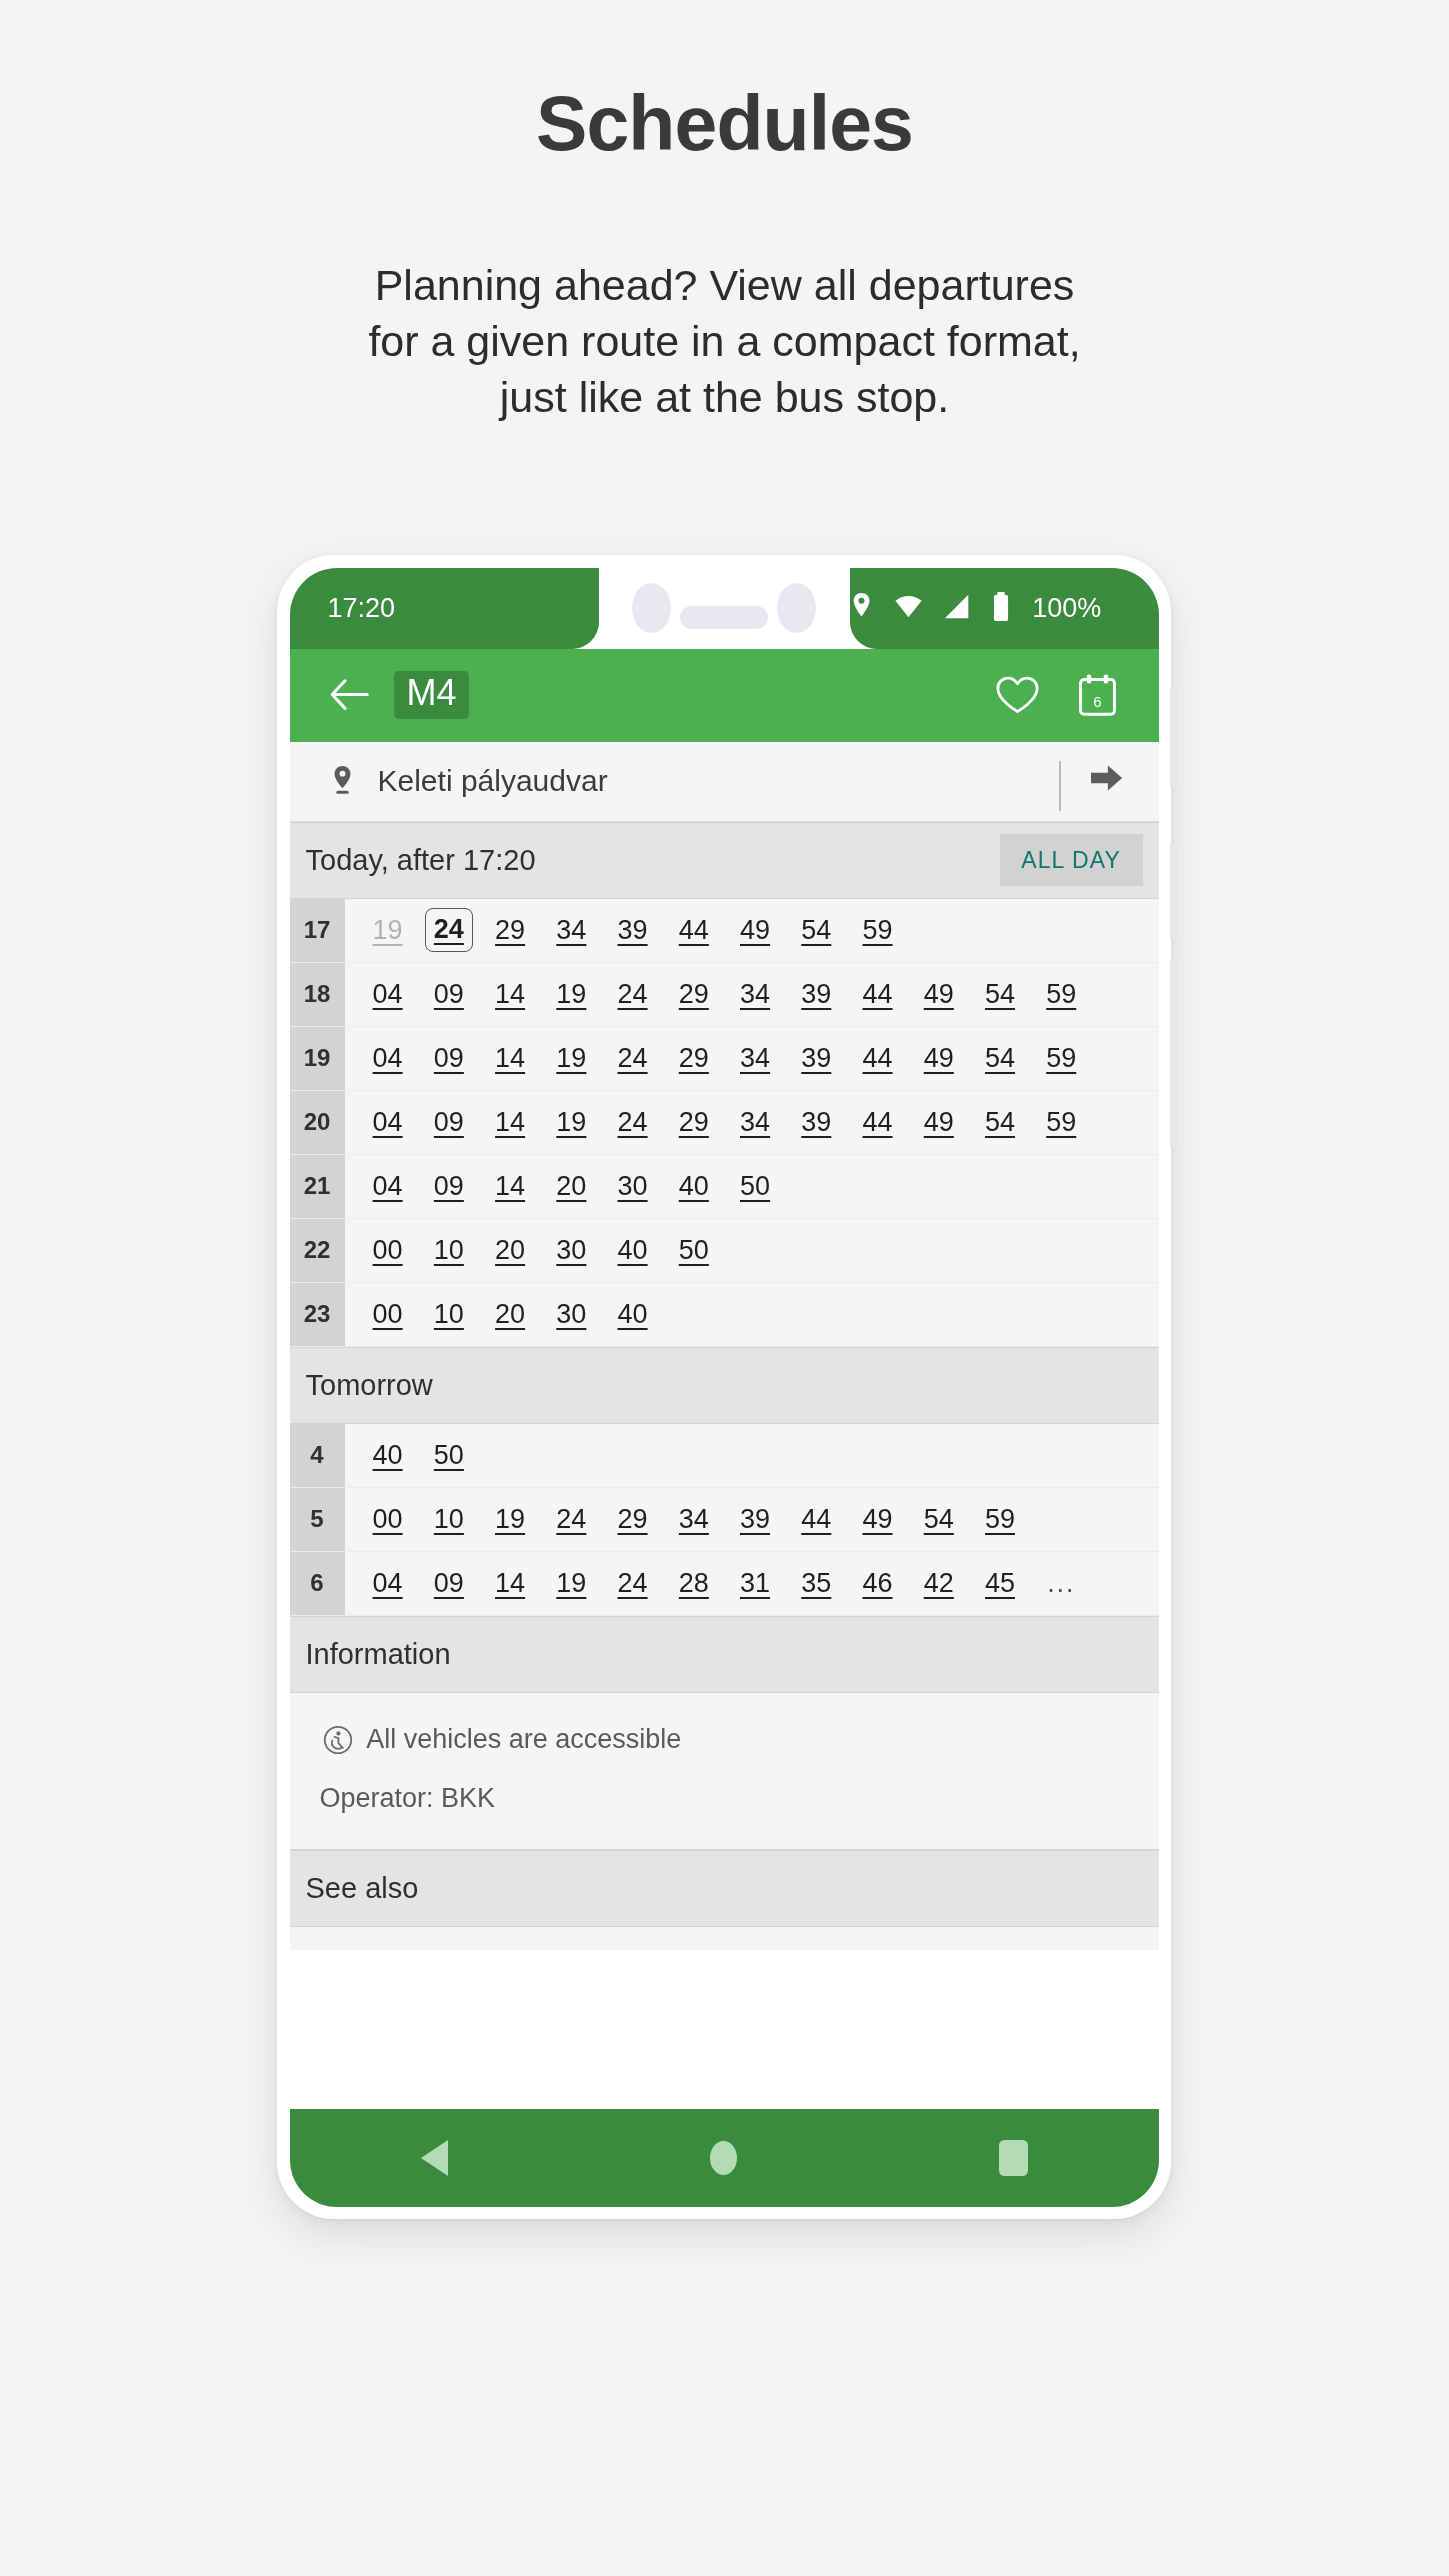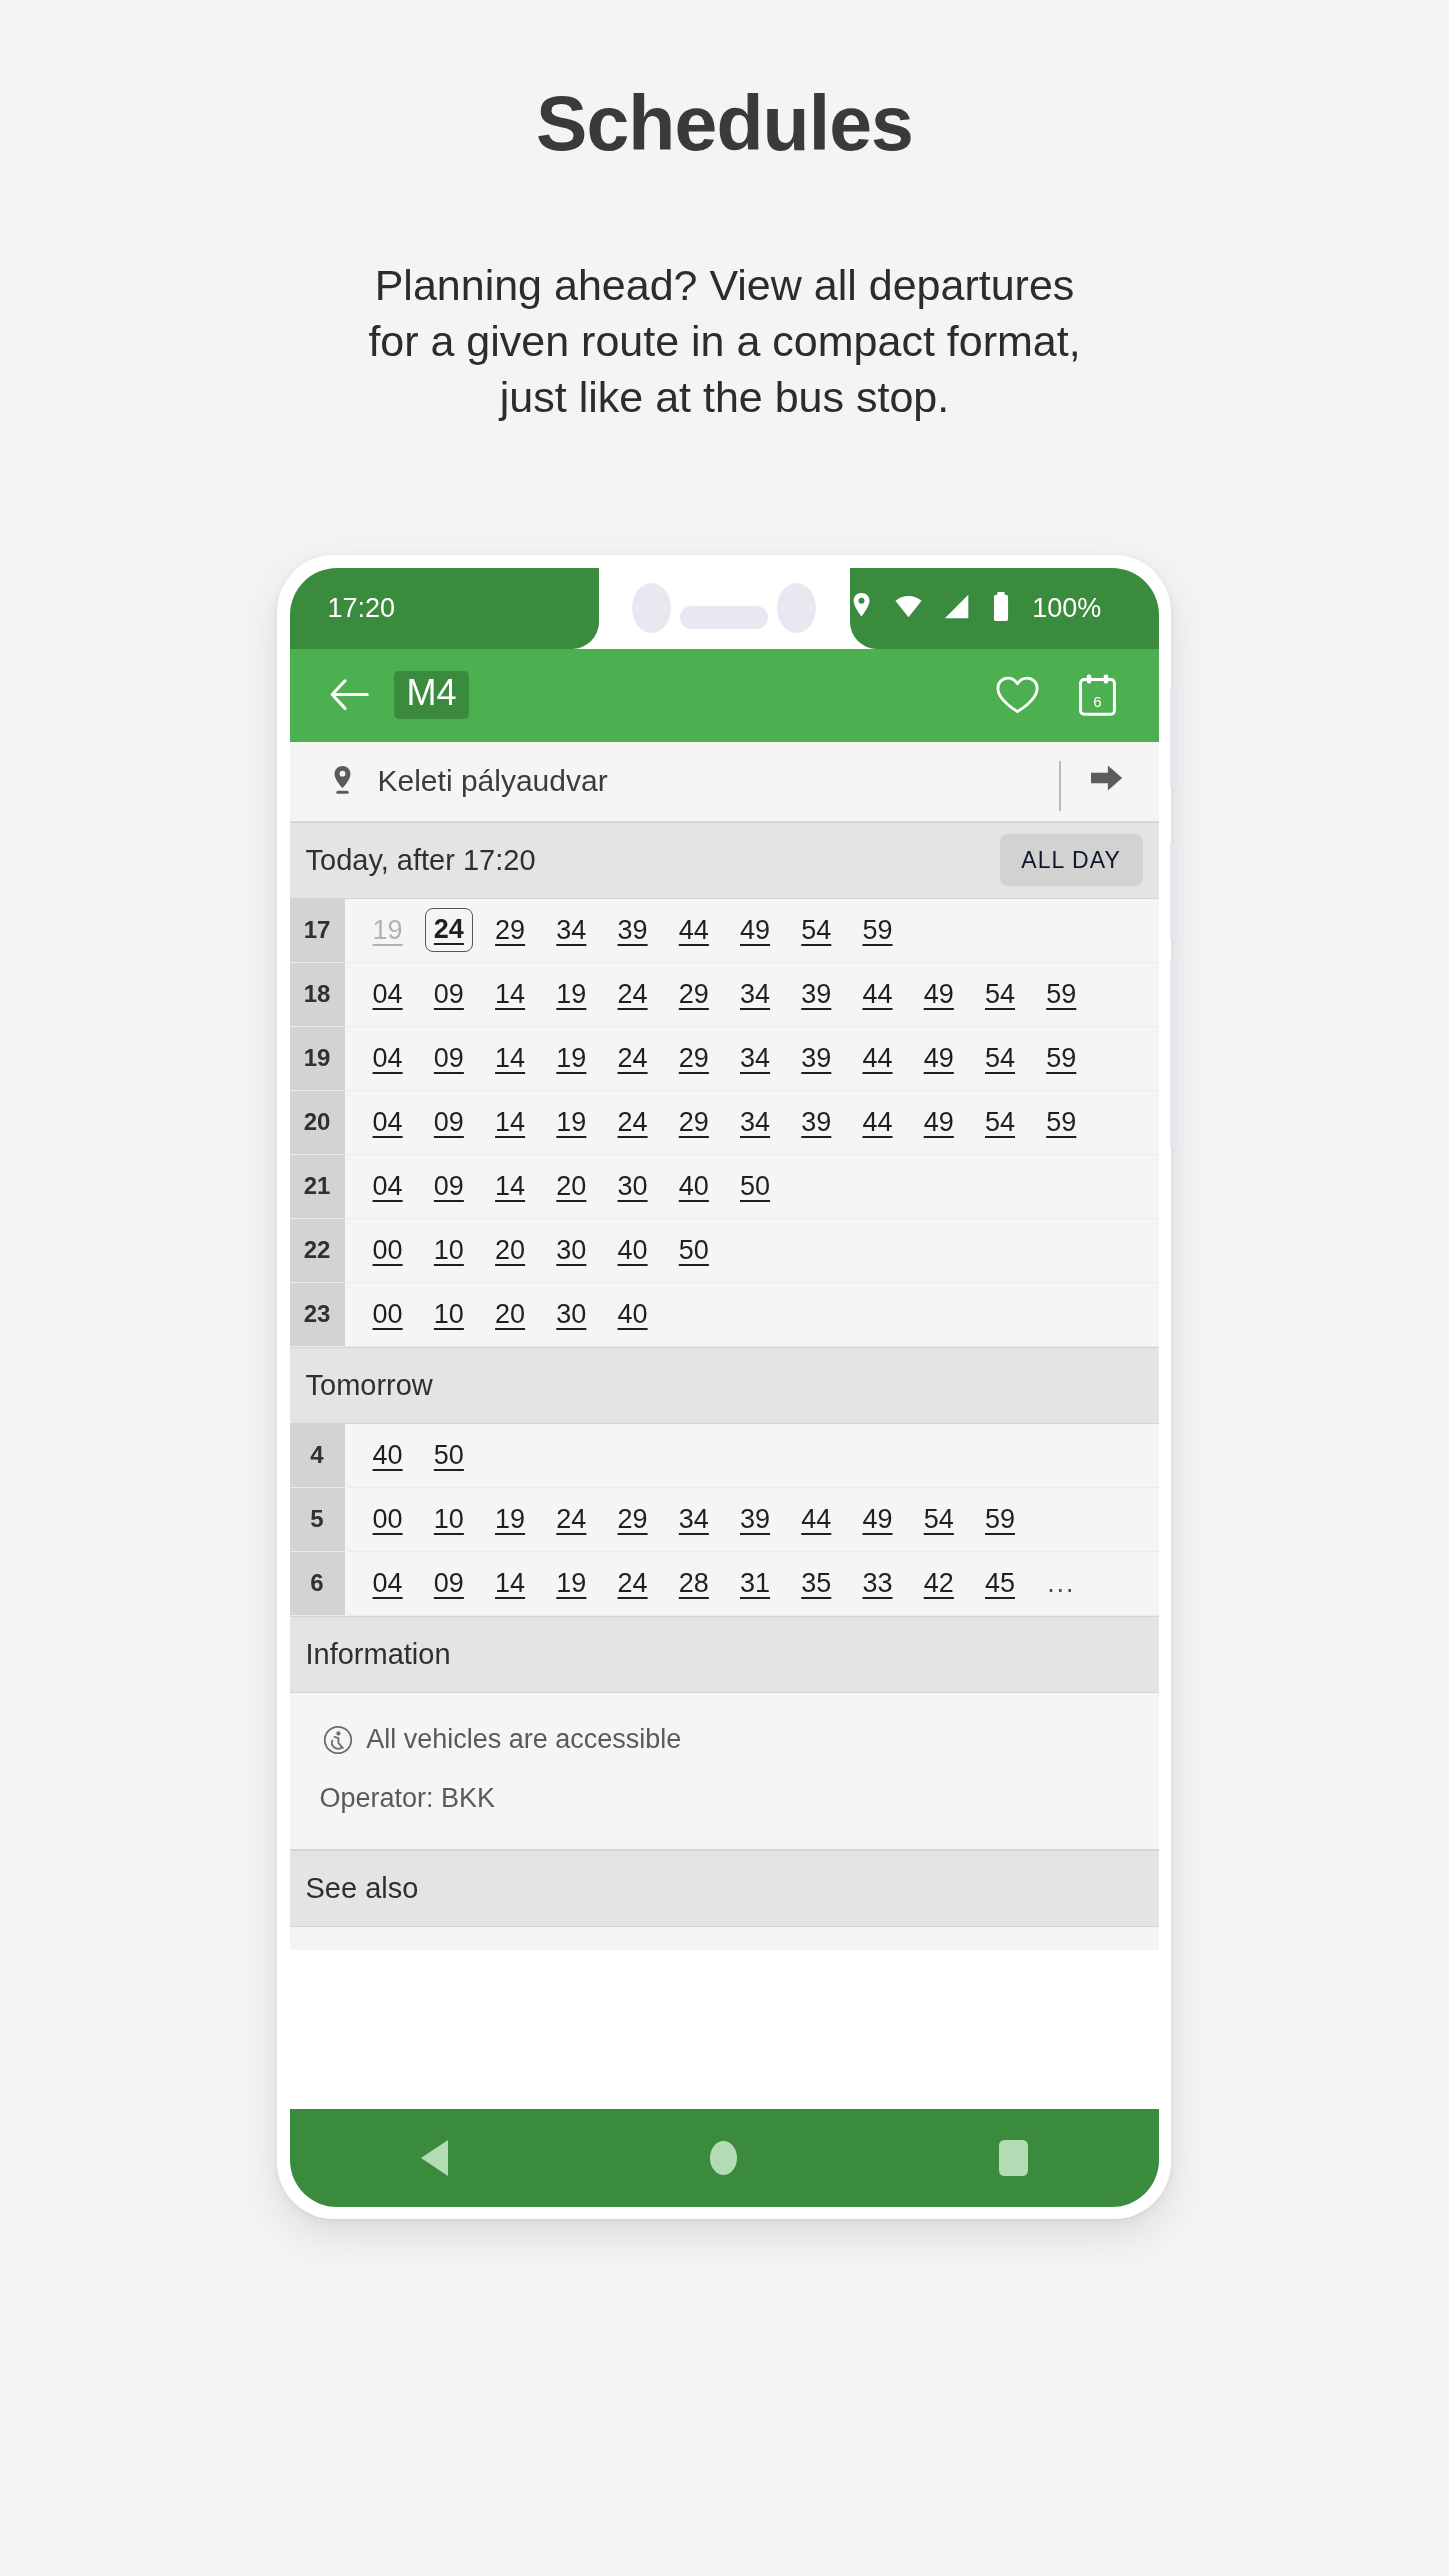--- a/index.html
+++ b/index.html
@@ -167,25 +167,25 @@
     height: 77px;
     display: flex;
     align-items: center;
     padding: 0 16px;
     font-size: 29px;
     color: #2f2f2f;
   }
   .section-band .grow { flex: 1; }
   .allday-btn {
     background: #d2d2d2;
-    color: #0f172a;
+    color: #0f766e;
     font-size: 23px;
     letter-spacing: 1.1px;
     padding: 12.5px 21.5px;
-    border-radius: 8px;
+    border-radius: 0;
   }
 
   
   .tt { background: #f5f5f5; }
   .tt-row {
     display: flex;
     align-items: stretch;
     height: 64px;
     border-bottom: 0.9px solid #ebebeb;
   }
@@ -509,21 +509,21 @@
             <div class="tt-hour">6</div>
             <div class="tt-mins">
               <span>04</span>
               <span>09</span>
               <span>14</span>
               <span>19</span>
               <span>24</span>
               <span>28</span>
               <span>31</span>
               <span>35</span>
-              <span>33</span>
+              <span>46</span>
               <span>42</span>
               <span>45</span>
               <span class="ellipsis">...</span>
             </div>
           </div>
         </div>
 
       <div class="section-band">
         <span>Information</span>
       </div>

